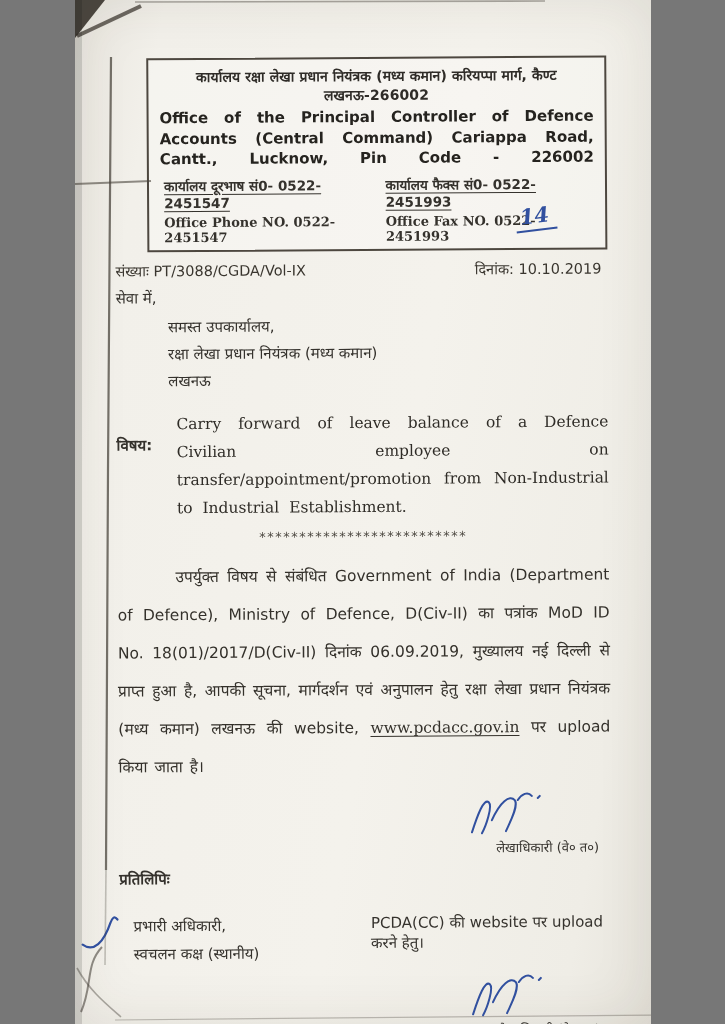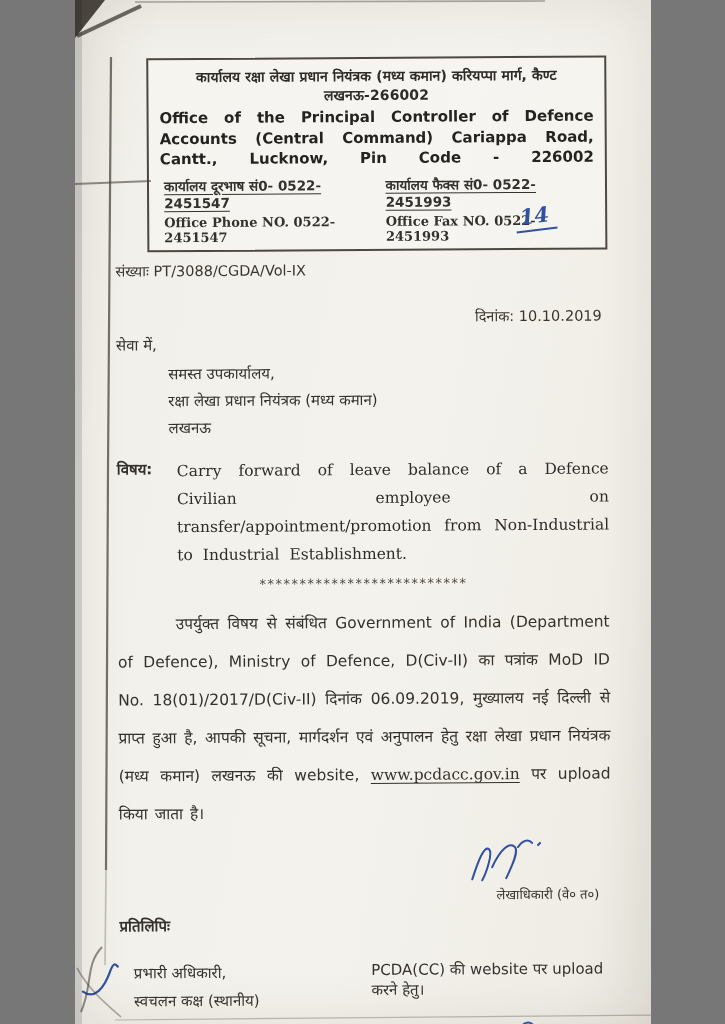--- a/index.html
+++ b/index.html
@@ -36,36 +36,36 @@
     text-align:justify; text-align-last:justify;
     color:#25231f;
   }
   .hb-contacts { display:flex; justify-content:space-between; margin-top:7px; padding:0 4px; }
   .hb-col { display:flex; flex-direction:column; }
   .hb-hi { font-size:13.5px; font-weight:700; text-decoration:underline; text-underline-offset:3px; }
   .hb-en { font-size:13px; font-weight:700; font-family:"DejaVu Serif", serif; margin-top:4px; }
 
   
   .ref-row { display:flex; justify-content:space-between; margin-top:8px; font-size:14.5px; color:#3a362f; }
-  .ref-right { margin-right:6px;margin-top:47px; }
+  .ref-right { margin-right:6px; }
   .hand-14 {
     position:absolute; top:203px; right:94px; z-index:4;
     color:#31509f; font-size:21px; font-style:italic; font-weight:600;
     transform:rotate(-7deg);
     border-bottom:2px solid #31509f;
     padding:0 7px 1px 5px;
     font-family:"DejaVu Serif", serif;
   }
 
   .salutation { margin-top:7px; font-size:15px; }
   .addressee { margin-top:7px; margin-left:52px; font-size:15px; line-height:27px; }
 
   
   .subject-row { display:flex; margin-top:15px; }
-  .subject-label { font-weight:700; font-size:15px; width:48px; flex:none; padding-top:1px; }
+  .subject-label { font-weight:700; font-size:15px; width:48px; flex:none; padding-top:1px;margin-top:23px; }
   .subject-text {
     flex:1; margin-left:12px;
     font-family:"DejaVu Serif", serif;
     font-size:15.5px; line-height:28px;
     text-align:justify; word-spacing:5px;
     color:#2f2c27;
   }
   .star-sep { text-align:center; margin-top:8px; font-size:13px; letter-spacing:1.5px; color:#45413a; }
 
   

